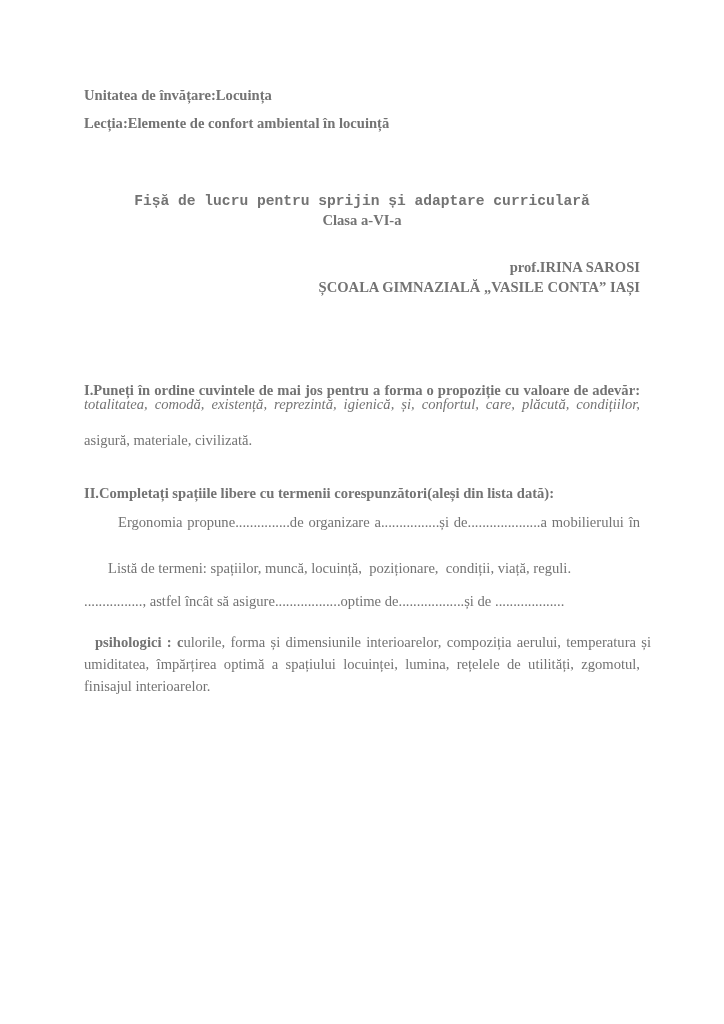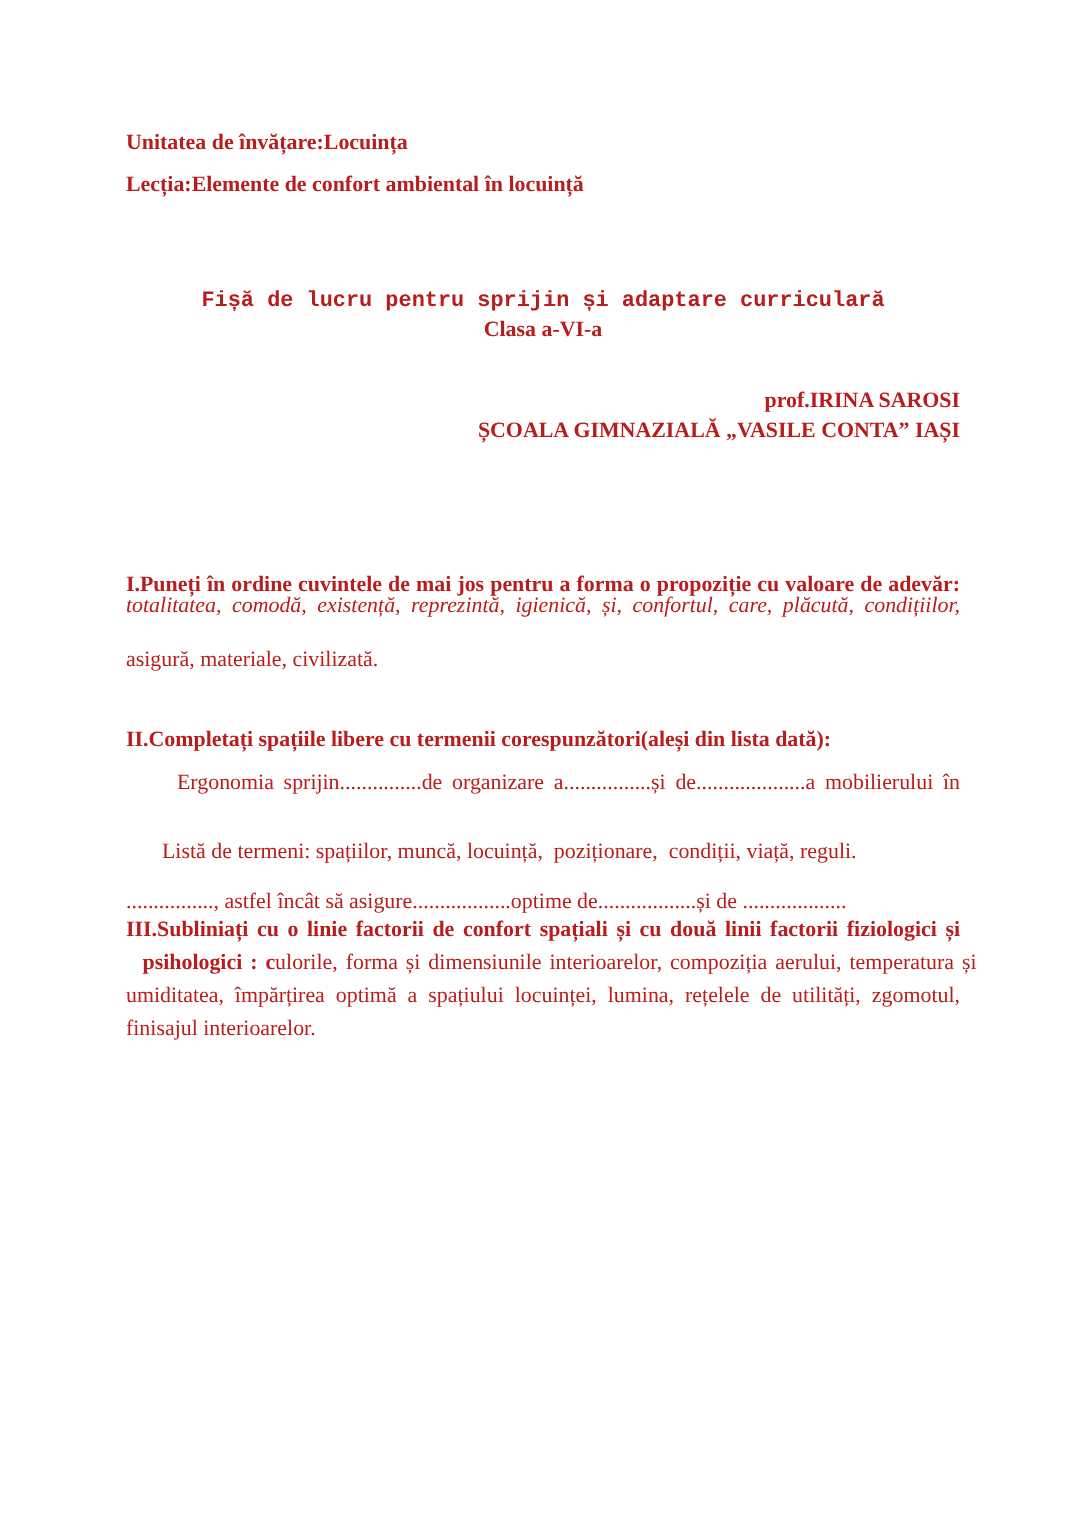--- a/index.html
+++ b/index.html
@@ -1,20 +1,20 @@
 <!DOCTYPE html>
 <html><head>
 <meta charset="utf-8">
 <style>
   html,body { margin:0; padding:0; background:#ffffff; }
   .page {
     position:relative;
     width:724px; height:1024px;
     background:#ffffff;
-    color:#b91c1c;
+    color:#737373;
     font-family:"Liberation Serif", serif;
     font-size:14.6px;
     line-height:19px;
     overflow:hidden;
   }
   .ln { position:absolute; left:84px; width:556px; }
   .b  { font-weight:bold; }
   .center { text-align:center; }
   .right  { text-align:right; }
   .just   { text-align:justify; text-align-last:justify; }
@@ -33,22 +33,21 @@
   <div class="ln b center" style="top:211px;">Clasa a-VI-a</div>
 
   <div class="ln b right" style="top:258px;">prof.IRINA SAROSI</div>
   <div class="ln b right" style="top:278px;">ȘCOALA GIMNAZIALĂ „VASILE CONTA” IAȘI</div>
 
   <div class="ln b just" style="top:381px;">I.Puneți în ordine cuvintele de mai jos pentru a forma o propoziție cu valoare de adevăr:</div>
   <div class="ln just" style="top:395px;font-style:italic;">totalitatea, comodă, existență, reprezintă, igienică, și, confortul, care, plăcută, condițiilor,</div>
   <div class="ln" style="top:431px;">asigură, materiale, civilizată.</div>
 
   <div class="ln b" style="top:484px;">II.Completați spațiile libere cu termenii corespunzători(aleși din lista dată):</div>
-  <div class="ln just indent" style="top:513px;">Ergonomia sprijin...............de organizare a................și de....................a mobilierului în</div>
+  <div class="ln just indent" style="top:513px;">Ergonomia propune...............de organizare a................și de....................a mobilierului în</div>
   <div class="ln" style="top:548px;margin-top:44px;">................, astfel încât să asigure..................optime de..................și de ...................</div>
   <div class="ln pre" style="top:559px;">Listă de termeni: spațiilor, muncă, locuință,  poziționare,  condiții, viață, reguli.</div>
 
-  <div class="ln b just" style="top:611px;">III.Subliniați cu o linie factorii de confort spațiali și cu două linii factorii fiziologici și</div>
   <div class="ln just" style="top:633px;margin-left:11px;"><span class="b">psihologici : c</span><span>ulorile, forma și dimensiunile interioarelor, compoziția aerului, temperatura și</span></div>
   <div class="ln just" style="top:655px;">umiditatea, împărțirea optimă a spațiului locuinței, lumina, rețelele de utilități, zgomotul,</div>
   <div class="ln" style="top:677px;">finisajul interioarelor.</div>
 
 </div>
 
 </body></html>

